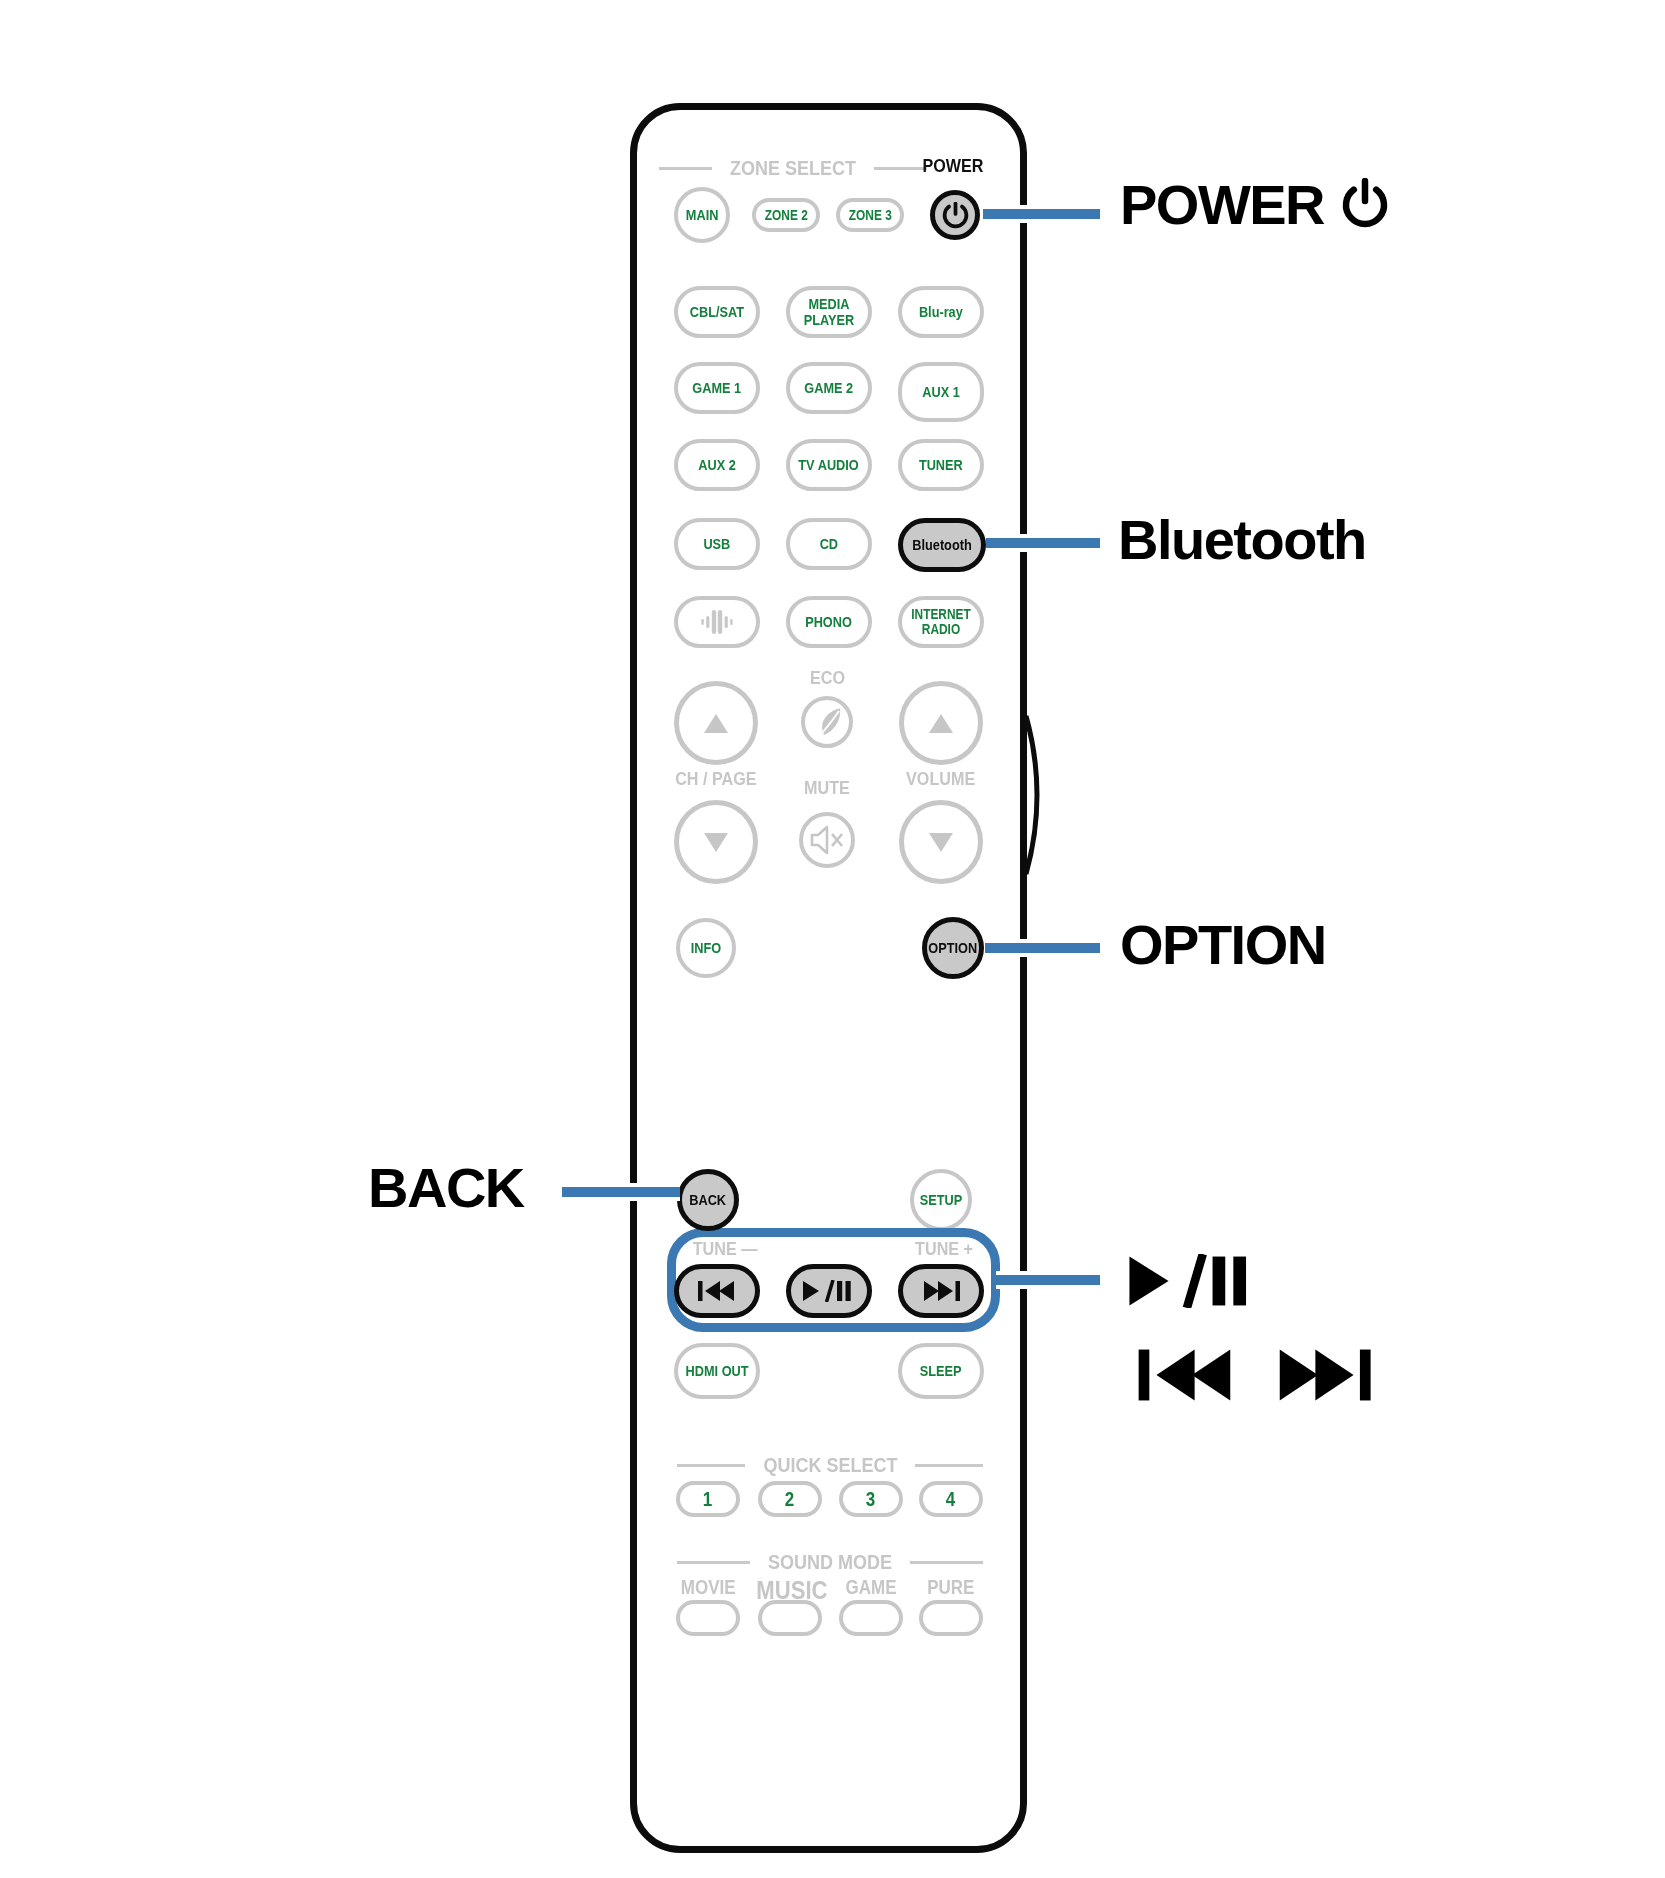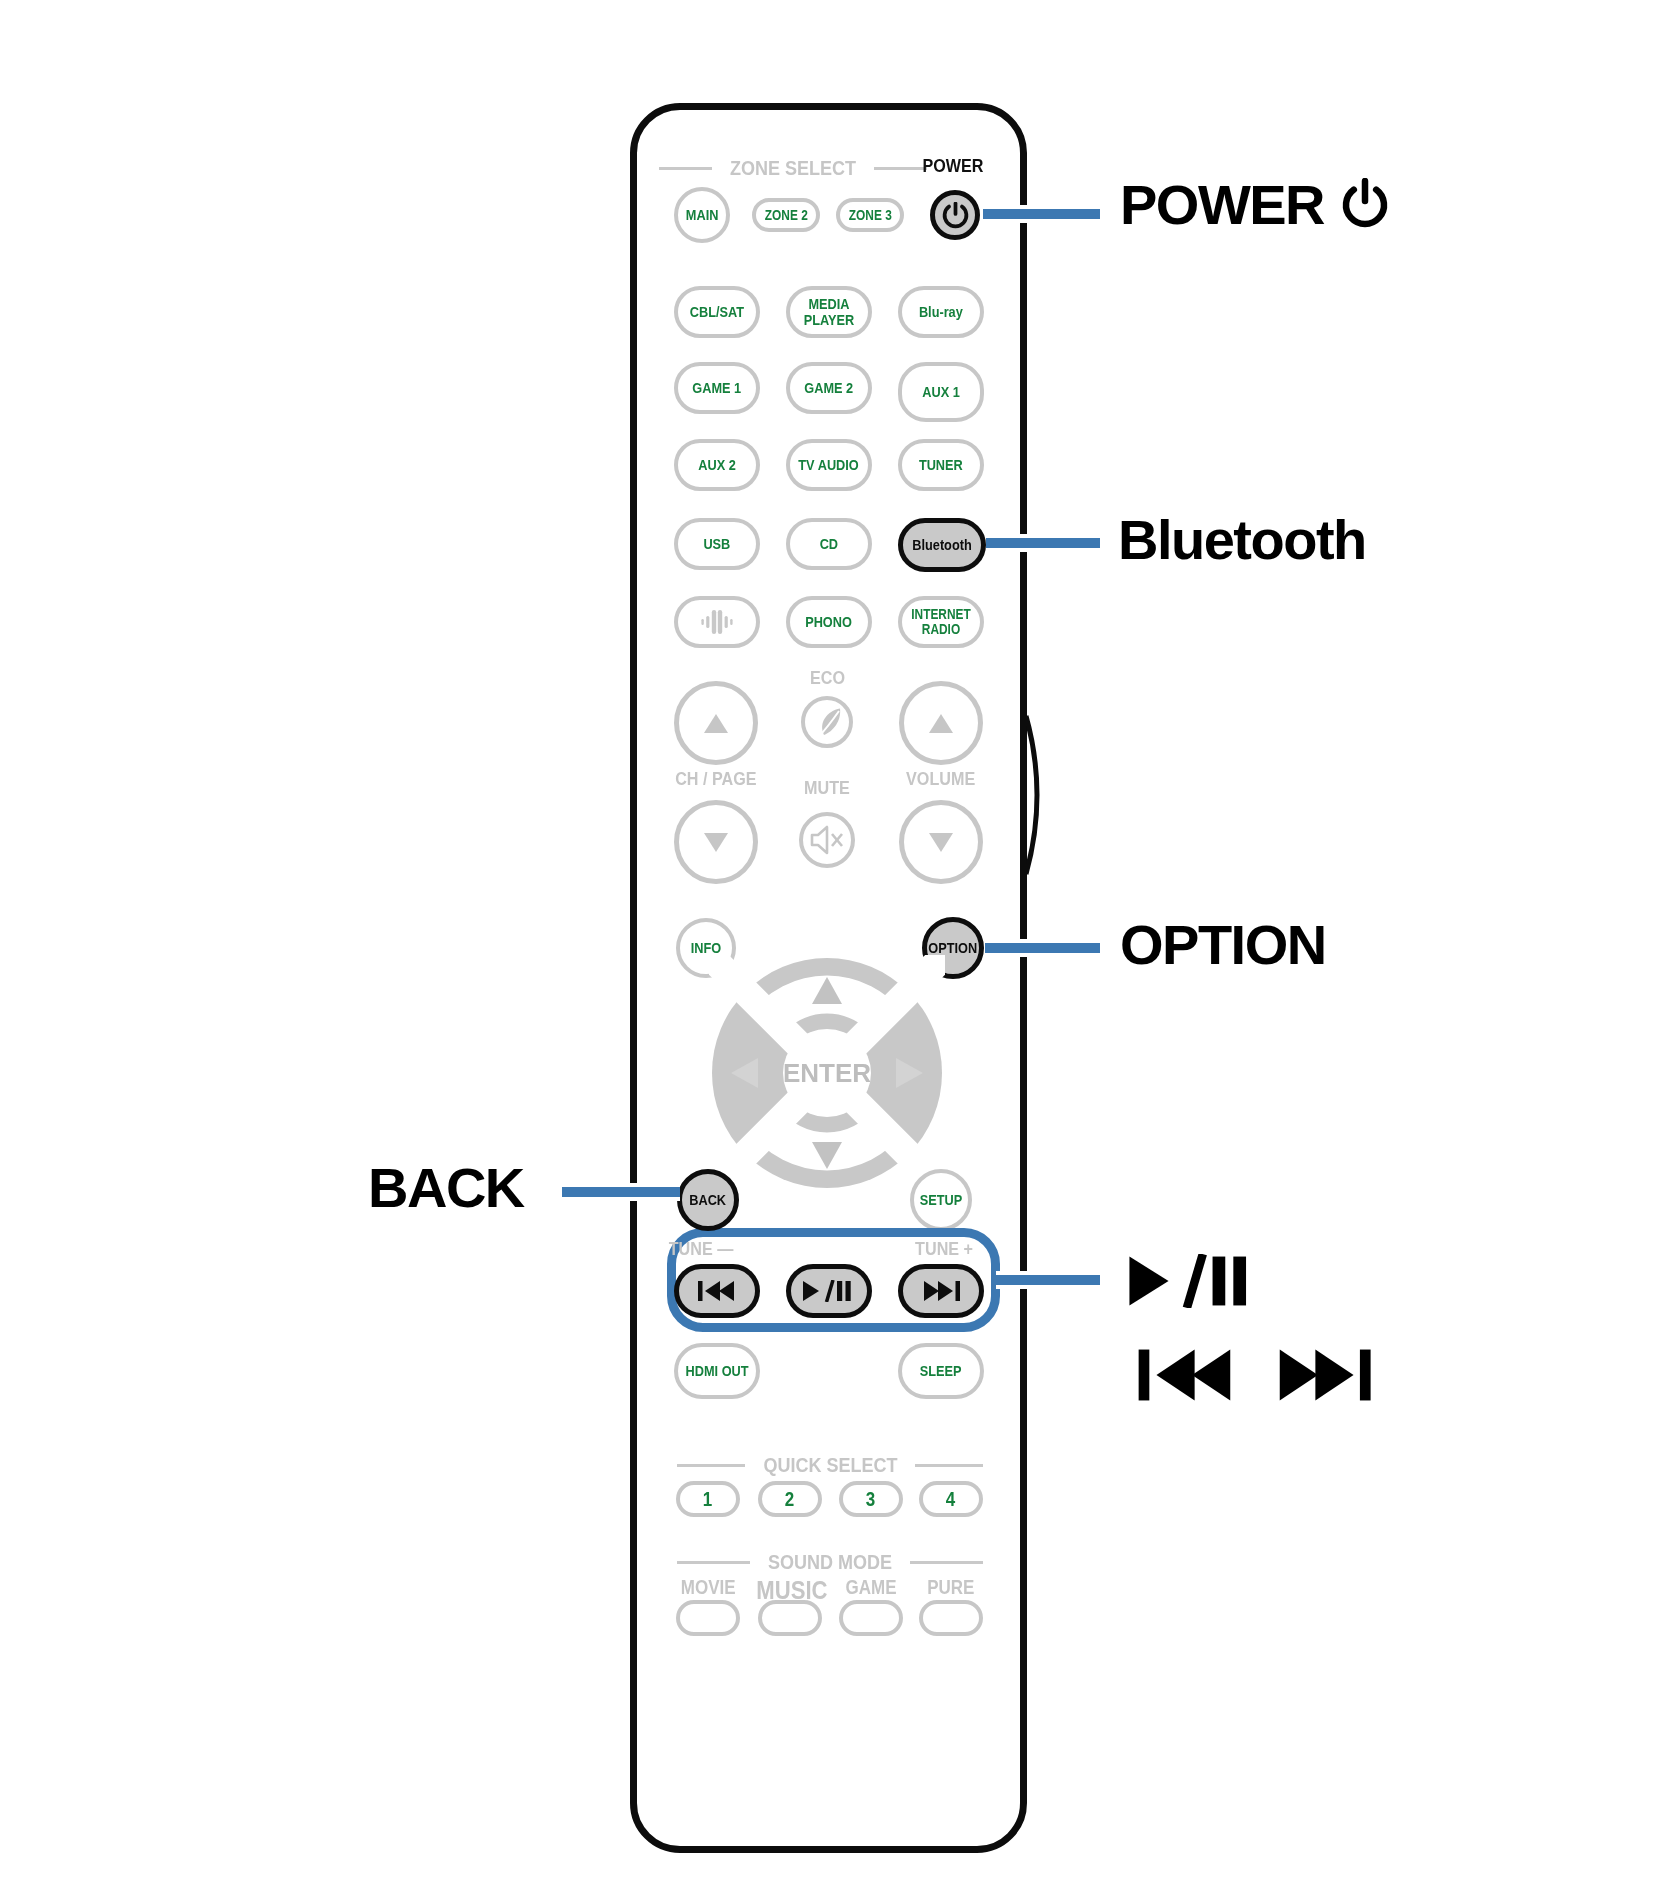--- a/index.html
+++ b/index.html
@@ -165,47 +165,30 @@
       <span class="tri-dn"></span>
     </div>
 
     <div class="circ" style="left:39px;top:808px;width:60px;height:60px;">
       <span class="cn">INFO</span>
     </div>
     <div class="circ active" style="left:285px;top:807px;width:62px;height:62px;font-size:15px;">
       <span class="cn">OPTION</span>
     </div>
 
-    <div style="position:absolute;left:72px;top:845px;width:236px;height:236px;">
-      <svg width="236" height="236" viewBox="-118 -118 236 236">
-        <circle r="115" fill="#c8c8c8"></circle>
-        <g fill="#ffffff">
-          <rect x="-175" y="-14" width="350" height="28" transform="rotate(45)"></rect>
-          <rect x="-175" y="-14" width="350" height="28" transform="rotate(-45)"></rect>
-        </g>
-        <path d="M -61 -49 A 78 78 0 0 1 61 -49" stroke="#ffffff" stroke-width="38" fill="none"></path>
-        <path d="M -61 49 A 78 78 0 0 0 61 49" stroke="#ffffff" stroke-width="38" fill="none"></path>
-        <circle r="44" fill="#ffffff"></circle>
-        <polygon points="0,-96 -15,-69 15,-69" fill="#c2c2c2"></polygon>
-        <polygon points="0,96 -15,69 15,69" fill="#c2c2c2"></polygon>
-        <polygon points="-96,0 -69,-15 -69,15" fill="#d3d3d3"></polygon>
-        <polygon points="96,0 69,-15 69,15" fill="#d3d3d3"></polygon>
-        <text x="0" y="9" font-size="26" font-weight="bold" fill="#bdbdbd" text-anchor="middle">ENTER</text>
-      </svg>
-    </div>
 
     <div class="circ active" style="left:40px;top:1059px;width:62px;height:62px;font-size:15px;z-index:4;">
       <span class="cn">BACK</span>
     </div>
     <div class="circ" style="left:273px;top:1059px;width:62px;height:62px;">
       <span class="cn">SETUP</span>
     </div>
 
     <div class="tunebox"></div>
-    <div class="seclabel" style="left:24px;top:1129px;width:80px;z-index:3;"><span class="cn">TUNE —</span></div>
+    <div class="seclabel" style="left:48px;top:1129px;width:80px;z-index:3;"><span class="cn">TUNE —</span></div>
     <div class="seclabel" style="left:267px;top:1129px;width:80px;z-index:3;"><span class="cn">TUNE +</span></div>
 
     <div class="pill active playpill" style="left:37px;top:1154px;width:86px;height:54px;">
       <span>
         <svg width="40" height="22" viewBox="0 0 40 22" fill="#0d0d0d">
           <rect x="1" y="1" width="4.5" height="20"></rect>
           <polygon points="8,11 23,1 23,21"></polygon>
           <polygon points="22,11 37,1 37,21"></polygon>
         </svg>
       </span>

